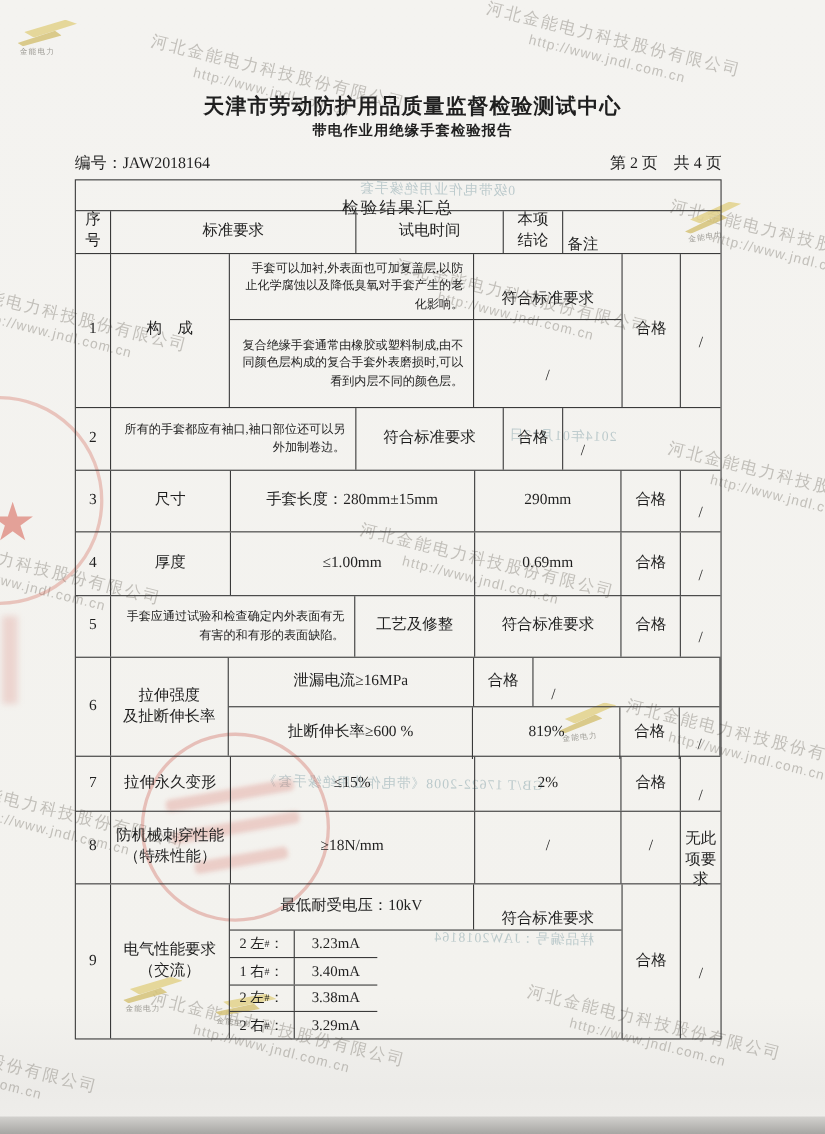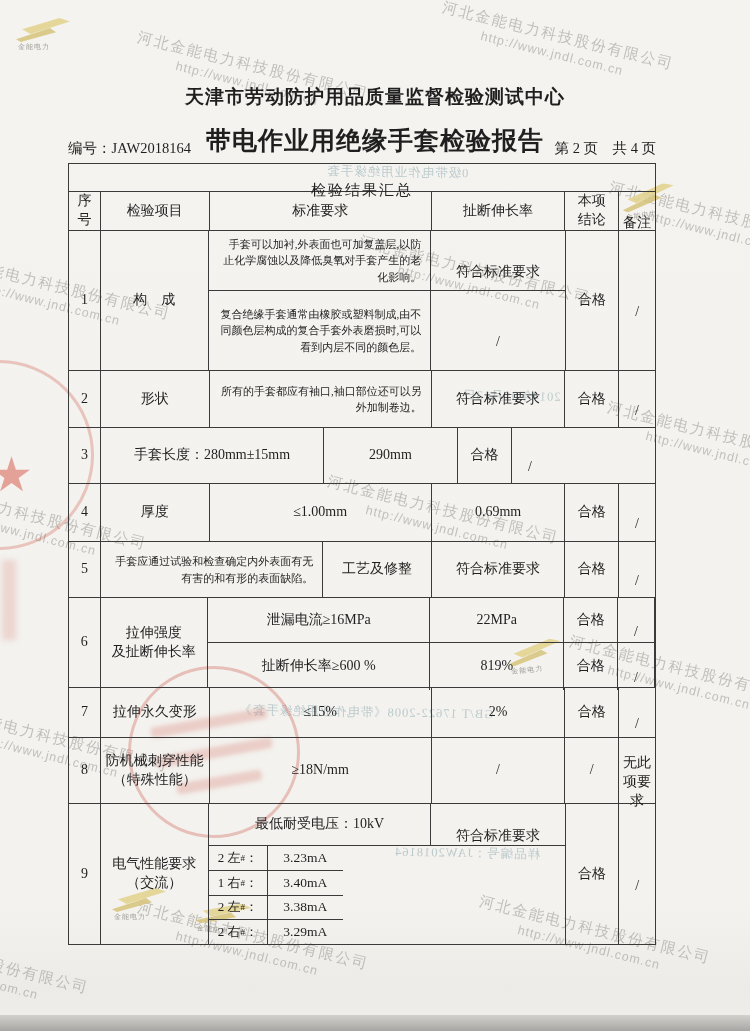--- a/index.html
+++ b/index.html
@@ -35,21 +35,21 @@
            border:3px solid rgba(205,75,58,.28); border-radius:50%; z-index:1; }
   .stamp-star { position:absolute; left:-10px; top:446px; font-size:48px;
            color:rgba(208,62,46,.45); z-index:1; }
   .stamp-smudge { position:absolute; left:2px; top:560px; width:14px; height:80px;
            background:rgba(205,80,64,.18); filter:blur(3px); z-index:1; }
   .scan-bottom { position:absolute; left:0; right:0; bottom:0; height:16px;
            background:linear-gradient(180deg,#d2d1ce,#a7a6a3); z-index:4; }
   
   .hdr { position:absolute; left:0; top:84px; width:100%; text-align:center; z-index:2; }
   .hdr h1 { font-size:19px; font-weight:bold; letter-spacing:1px; }
-  .hdr h2 { font-size:25px; font-weight:bold; letter-spacing:1px; margin-top:14px; }
+  .hdr h2 { font-size:13px; font-weight:bold; letter-spacing:1px; margin-top:0; }
   .meta { position:absolute; left:68px; top:139px; width:588px; z-index:2;
           display:flex; justify-content:space-between; font-size:14.5px; }
   
   .tbl { position:absolute; left:68px; top:163px; width:588px; z-index:2;
          border:1.5px solid #3a3a3a; background:transparent; font-size:14px; }
   .tr { display:flex; border-bottom:1px solid #3a3a3a; align-items:stretch; }
   .tr:last-child { border-bottom:none; }
   .cell { border-right:1px solid #3a3a3a; display:flex; align-items:center;
           justify-content:center; text-align:center; line-height:1.35; padding:2px; }
   .cell:last-child { border-right:none;margin-top:24px; }
@@ -181,23 +181,22 @@
 
   <div class="tbl">
 
     <div class="tr" style="height:28px">
       <div class="cell title-cell">检验结果汇总</div>
     </div>
 
     <div class="tr" style="height:39px">
       <div class="cell w-no hcell pre">序
 号</div>
-      <div class="cell w-item hcell">检验项目</div>
       <div class="cell w-std hcell">标准要求</div>
-      <div class="cell w-res hcell">扯断伸长率</div>
+      <div class="cell w-res hcell">试电时间</div>
       <div class="cell w-conc hcell pre">本项
 结论</div>
       <div class="cell w-rem hcell">备注</div>
     </div>
 
     <div class="tr" style="height:140px">
       <div class="cell w-no">1</div>
       <div class="cell w-item">构　成</div>
       <div class="split" style="width:357px">
         <div class="subrow" style="height:60px">
@@ -208,29 +207,29 @@
           <div class="cell w-std para">复合绝缘手套通常由橡胶或塑料制成,由不同颜色层构成的复合手套外表磨损时,可以看到内层不同的颜色层。</div>
           <div class="cell w-res">/</div>
         </div>
       </div>
       <div class="cell w-conc">合格</div>
       <div class="cell w-rem">/</div>
     </div>
 
     <div class="tr" style="height:57px">
       <div class="cell w-no">2</div>
-      <div class="cell w-item">形状</div>
       <div class="cell w-std para">所有的手套都应有袖口,袖口部位还可以另外加制卷边。</div>
       <div class="cell w-res">符合标准要求</div>
       <div class="cell w-conc">合格</div>
       <div class="cell w-rem">/</div>
     </div>
 
     <div class="tr" style="height:56px">
       <div class="cell w-no">3</div>
+      <div class="cell w-item">尺寸</div>
       <div class="cell w-std">手套长度：280mm±15mm</div>
       <div class="cell w-res">290mm</div>
       <div class="cell w-conc">合格</div>
       <div class="cell w-rem">/</div>
     </div>
 
     <div class="tr" style="height:58px">
       <div class="cell w-no">4</div>
       <div class="cell w-item">厚度</div>
       <div class="cell w-std">≤1.00mm</div>
@@ -248,21 +247,20 @@
       <div class="cell w-rem">/</div>
     </div>
 
     <div class="tr" style="height:90px">
       <div class="cell w-no">6</div>
       <div class="cell w-item pre">拉伸强度
 及扯断伸长率</div>
       <div class="split" style="width:447px">
         <div class="subrow" style="height:45px">
           <div class="cell w-std">泄漏电流≥16MPa</div>
-          <div class="cell w-res">22MPa</div>
           <div class="cell w-conc">合格</div>
           <div class="cell w-rem">/</div>
         </div>
         <div class="subrow">
           <div class="cell w-std">扯断伸长率≥600 %</div>
           <div class="cell w-res">819%</div>
           <div class="cell w-conc">合格</div>
           <div class="cell w-rem">/</div>
         </div>
       </div>

